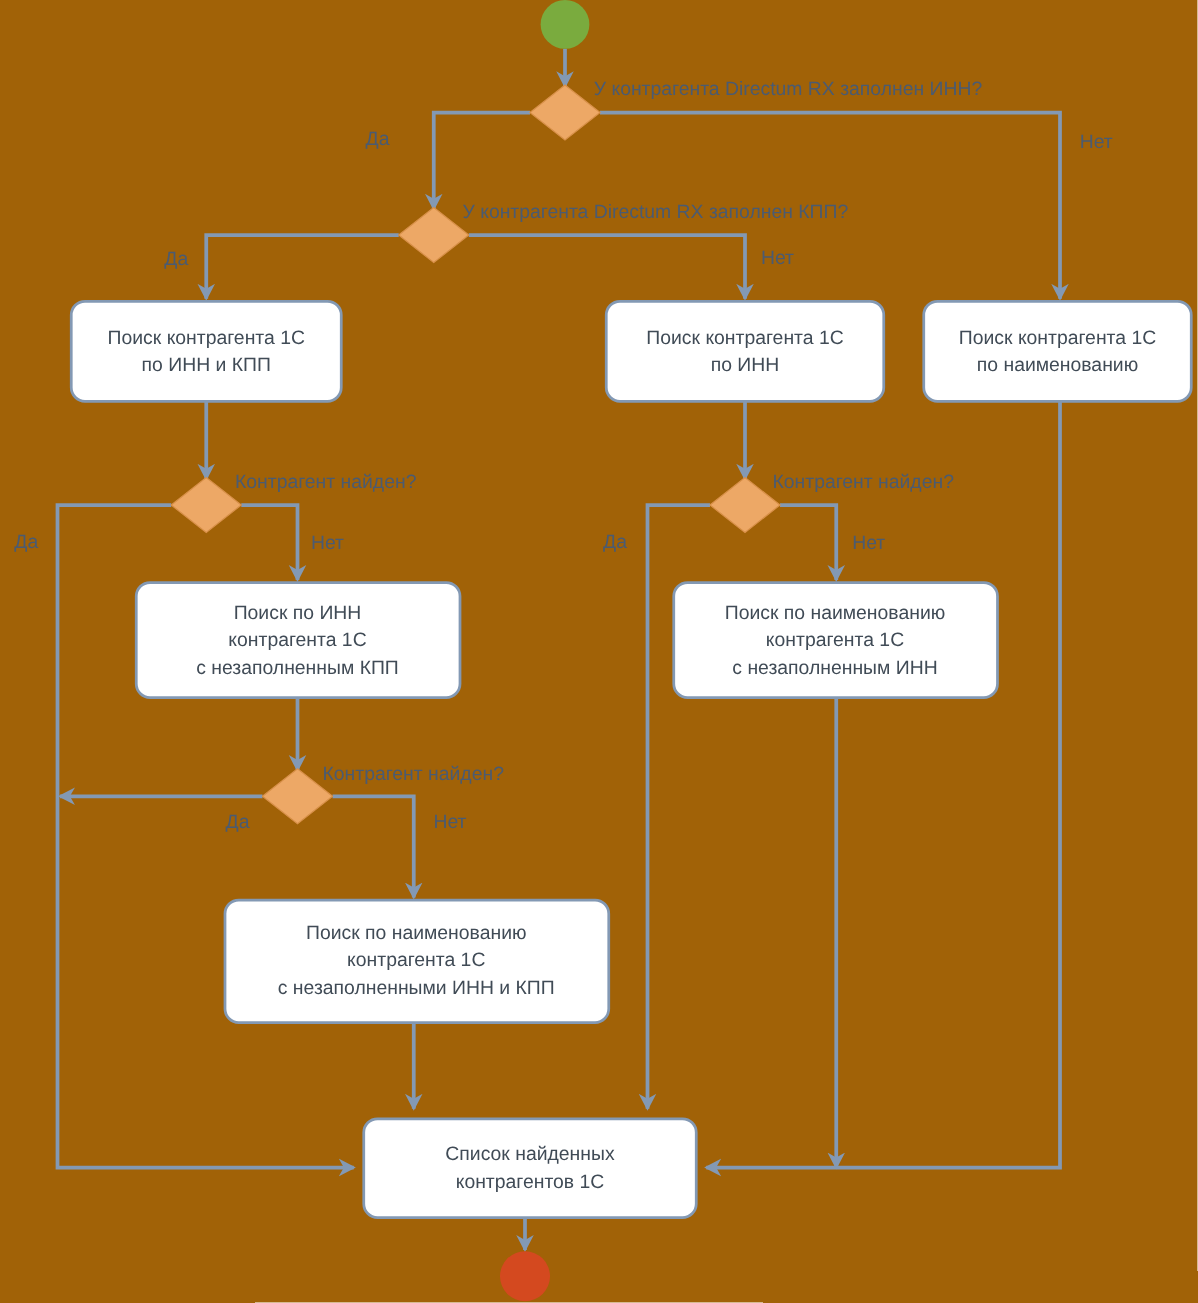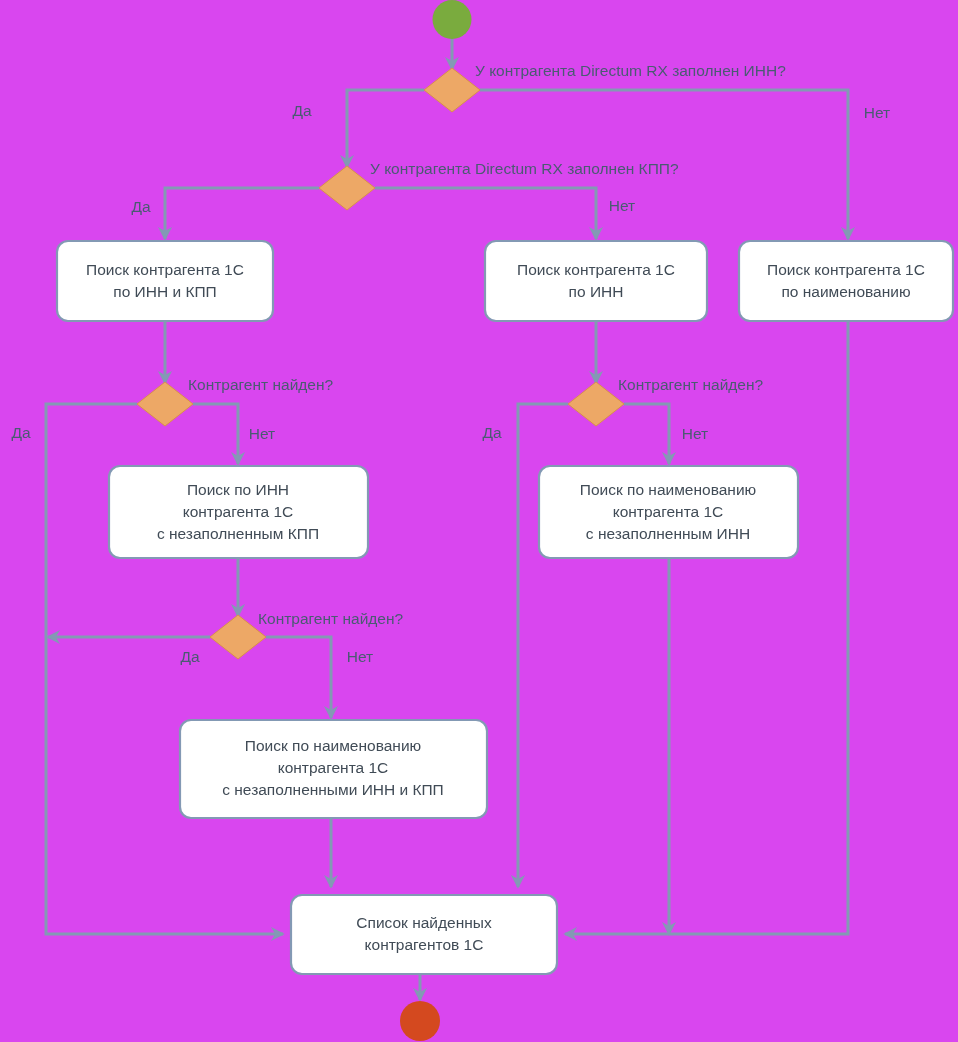--- a/index.html
+++ b/index.html
@@ -4,21 +4,21 @@
 <style>
   html, body {
     margin: 0;
     padding: 0;
     background: #ffffff;
   }
   #canvas-wrap {
     position: relative;
     width: 958px;
     height: 1042px;
-    background: #d946ef;
+    background: #a16207;
     overflow: hidden;
     font-family: "Liberation Sans", "DejaVu Sans", sans-serif;
   }
   svg.flow {
     position: absolute;
     left: 0;
     top: 0;
     width: 958px;
     height: 1042px;
   }

